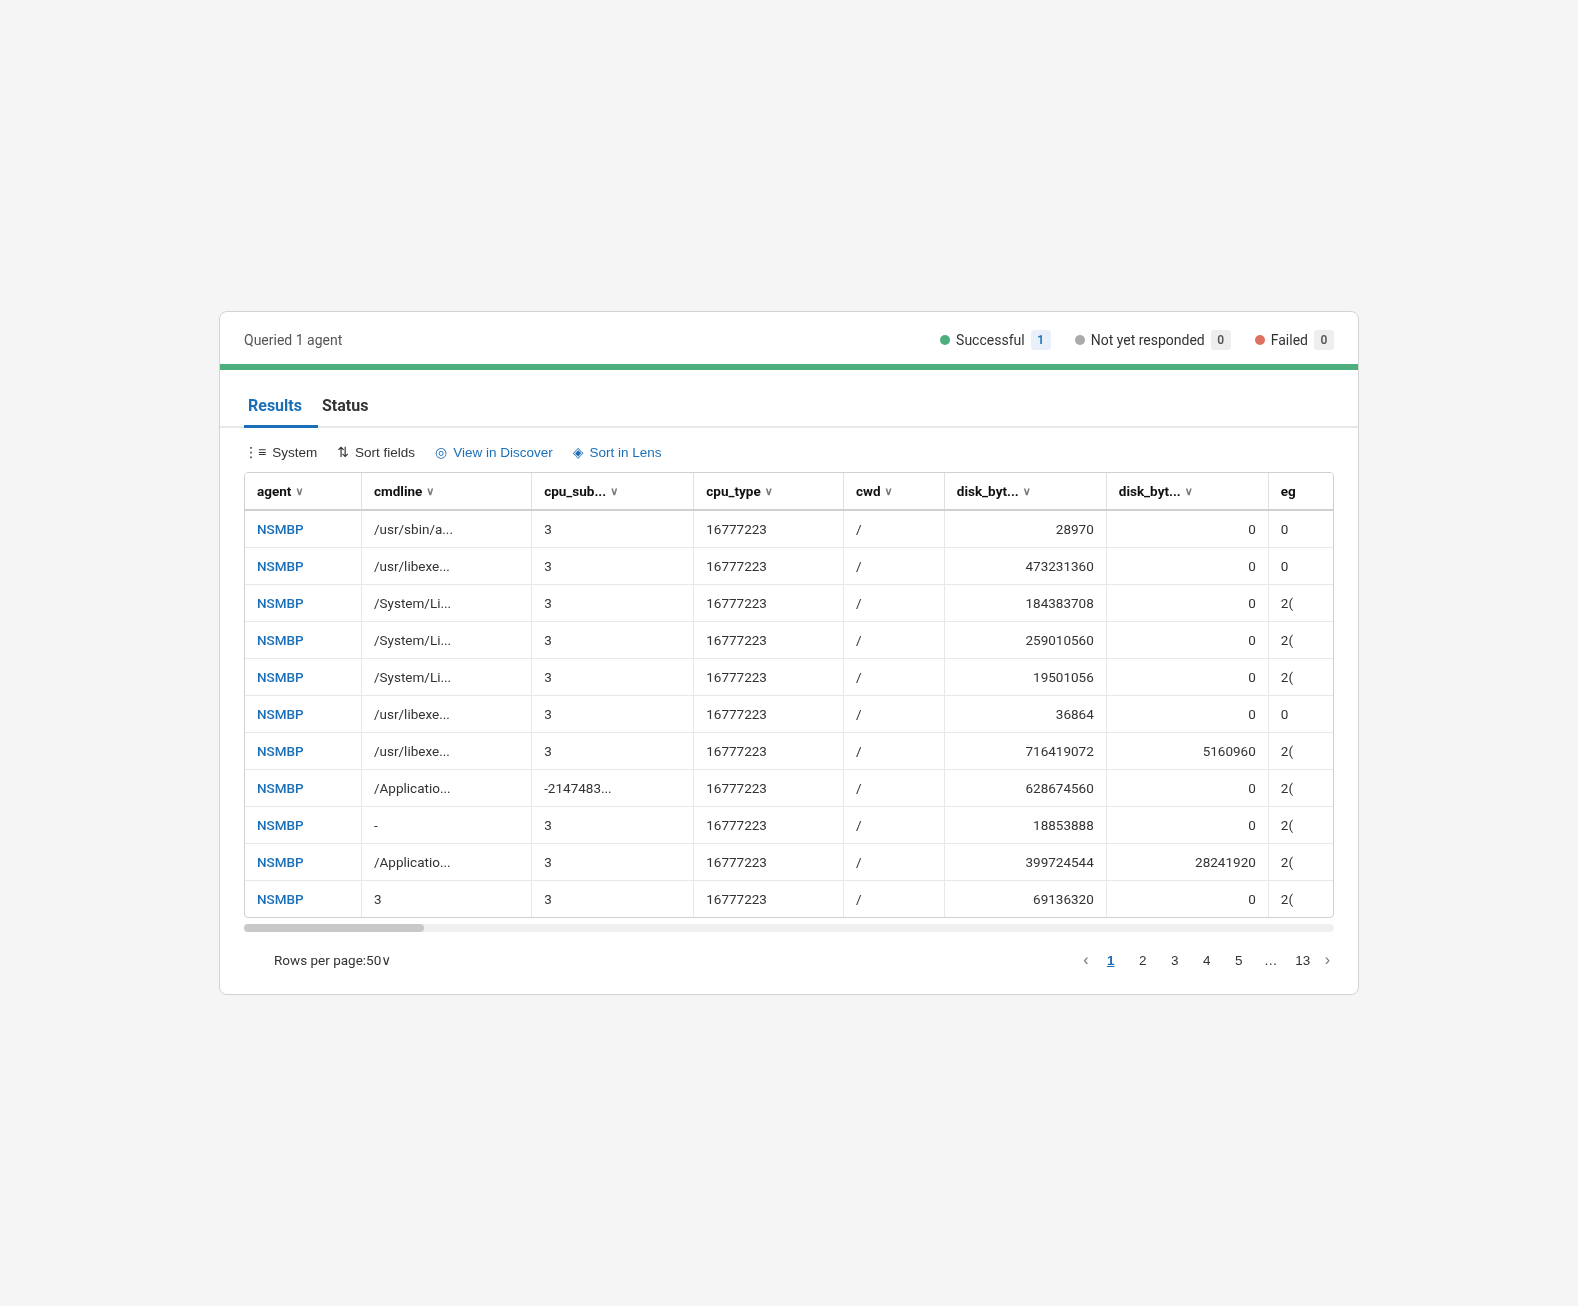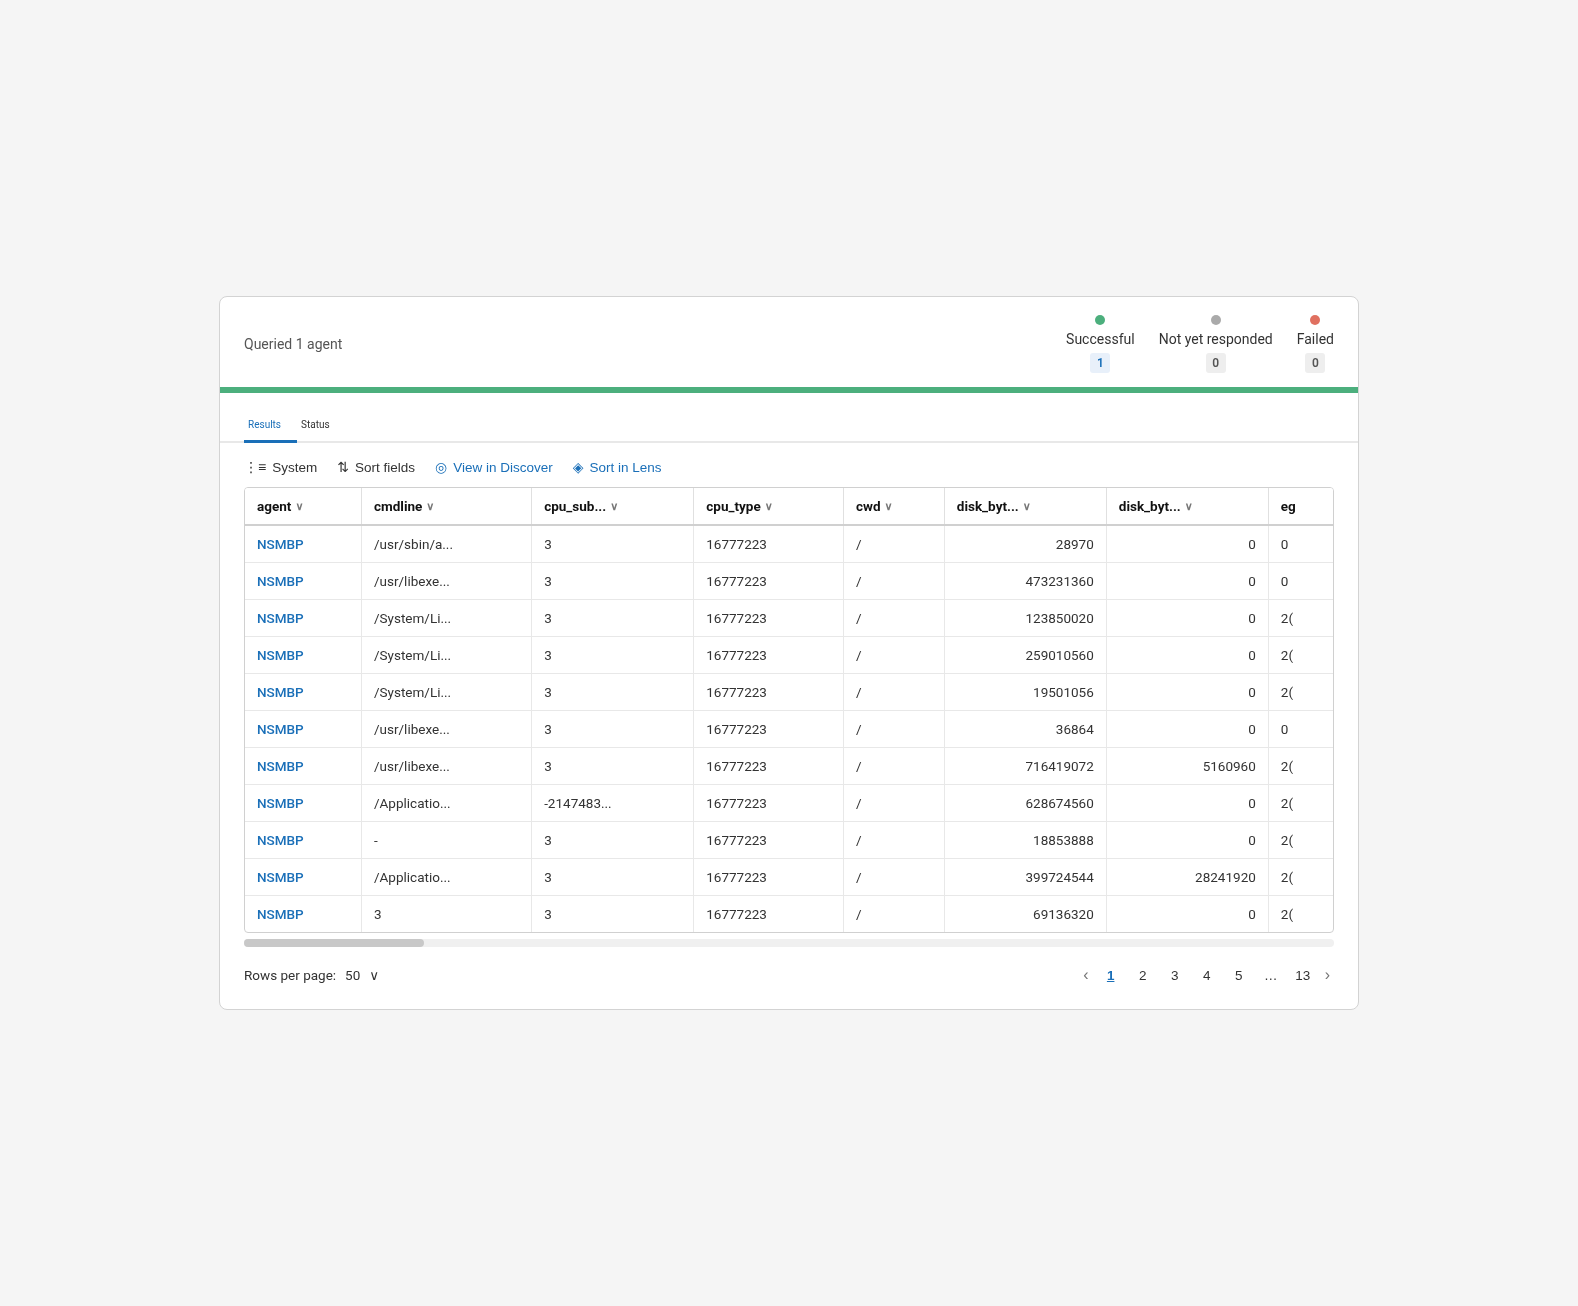--- a/index.html
+++ b/index.html
@@ -35,21 +35,20 @@
       display: flex;
       align-items: center;
       gap: 24px;
       font-size: 14px;
       color: #333;
     }
     .status-item {
       display: flex;
       align-items: center;
       gap: 6px;
-      flex-direction: column;
     }
     .dot {
       width: 10px;
       height: 10px;
       border-radius: 50%;
       display: inline-block;
     }
     .dot-green { background: #4caf7d; }
     .dot-gray { background: #aaa; }
     .dot-red { background: #e07060; }
@@ -76,24 +75,24 @@
     }
     .tabs {
       display: flex;
       gap: 0;
       padding: 0 24px;
       border-bottom: 2px solid #e8e8e8;
       margin-top: 16px;
     }
     .tab {
       padding: 10px 16px 10px 4px;
-      font-size: 10px;
-      cursor: pointer;
-      color: #333;
-      font-weight: 400;
+      font-size: 16px;
+      cursor: pointer;
+      color: #333;
+      font-weight: 700;
       border-bottom: 3px solid transparent;
       margin-bottom: -2px;
     }
     .tab.active {
       color: #1a6fb8;
       border-bottom: 3px solid #1a6fb8;
     }
     .toolbar {
       display: flex;
       align-items: center;
@@ -171,22 +170,23 @@
       display: flex;
       align-items: center;
       justify-content: space-between;
       padding: 14px 24px 0 24px;
       font-size: 13.5px;
       color: #333;
     }
     .rows-per-page {
       display: flex;
       align-items: center;
-      gap: 9px;
-      cursor: pointer;
+      gap: 0;
+      cursor: pointer;
+      margin-left: 30px;
     }
     .pagination {
       display: flex;
       align-items: center;
       gap: 4px;
     }
     .page-btn {
       width: 28px;
       height: 28px;
       display: flex;
@@ -338,21 +338,21 @@
             <td class="num-cell">473231360</td>
             <td class="num-cell">0</td>
             <td>0</td>
           </tr>
           <tr>
             <td class="link-cell">NSMBP</td>
             <td>/System/Li...</td>
             <td>3</td>
             <td>16777223</td>
             <td>/</td>
-            <td class="num-cell">123850020</td>
+            <td class="num-cell">184383708</td>
             <td class="num-cell">0</td>
             <td>2(</td>
           </tr>
           <tr>
             <td class="link-cell">NSMBP</td>
             <td>/System/Li...</td>
             <td>3</td>
             <td>16777223</td>
             <td>/</td>
             <td class="num-cell">259010560</td>

